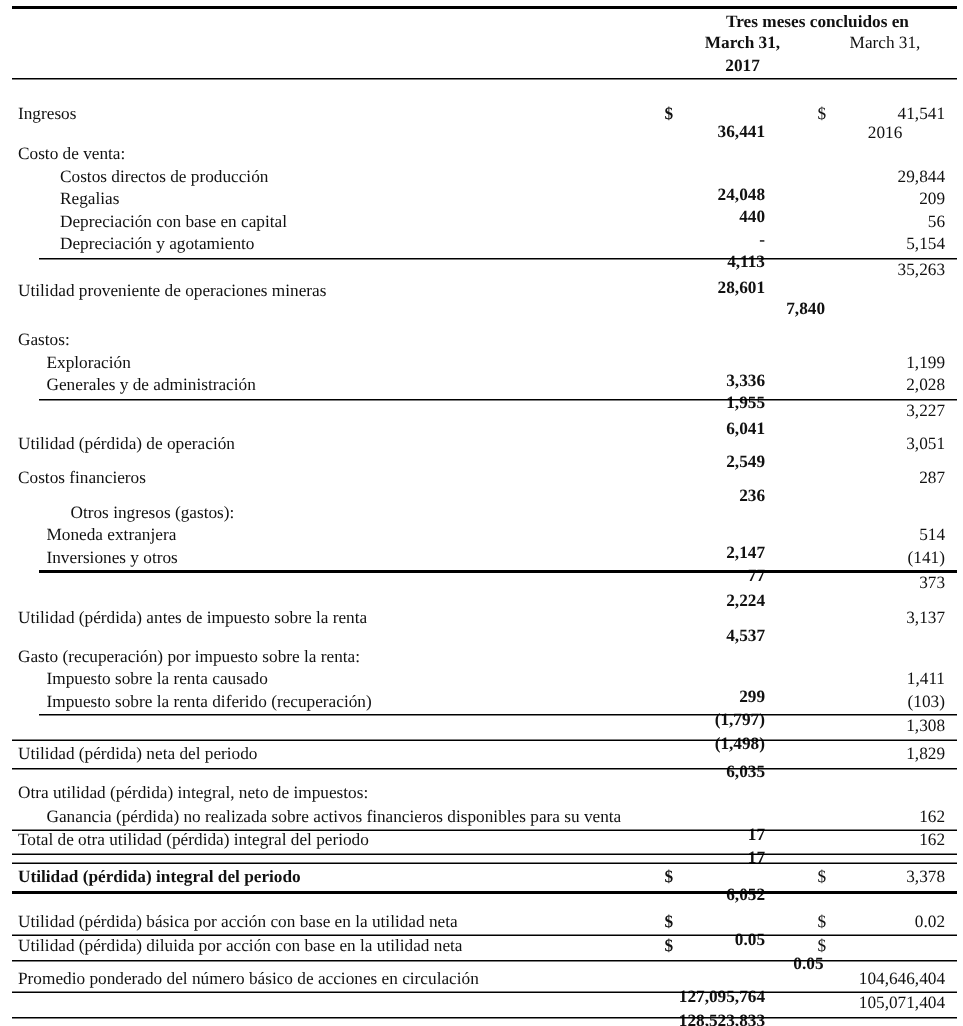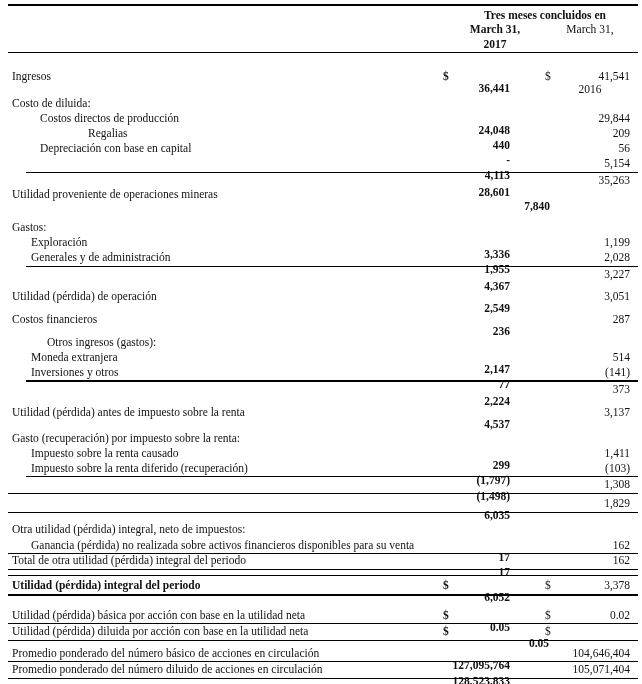--- a/index.html
+++ b/index.html
@@ -30,38 +30,39 @@
 
 <div class="row" style="top:69px;">
   <span class="lbl" style="left:12px;">Ingresos</span>
   <span class="d17">$</span>
   <span class="v17">36,441</span>
   <span class="d16">$</span>
   <span class="v16">41,541</span>
 </div>
 
 <div class="row" style="top:96px;">
-  <span class="lbl" style="left:12px;">Costo de diluida:</span>
+  <span class="lbl" style="left:12px;">Costo de venta:</span>
 </div>
 <div class="row" style="top:111px;">
   <span class="lbl" style="left:40px;">Costos directos de producción</span>
   <span class="v17">24,048</span>
   <span class="v16">29,844</span>
 </div>
 <div class="row" style="top:126px;">
-  <span class="lbl" style="left:40px;margin-left:48px;">Regalias</span>
+  <span class="lbl" style="left:40px;">Regalias</span>
   <span class="v17">440</span>
   <span class="v16">209</span>
 </div>
 <div class="row" style="top:141px;">
   <span class="lbl" style="left:40px;">Depreciación con base en capital</span>
   <span class="v17">-</span>
   <span class="v16">56</span>
 </div>
 <div class="row" style="top:156px;">
+  <span class="lbl" style="left:40px;">Depreciación y agotamiento</span>
   <span class="v17">4,113</span>
   <span class="v16">5,154</span>
 </div>
 <div class="hline" style="left:26px; width:612px; top:172px;"></div>
 <div class="row" style="top:173px;">
   <span class="v17">28,601</span>
   <span class="v16">35,263</span>
 </div>
 
 <div class="row" style="top:187px;padding-left:40px;">
@@ -78,21 +79,21 @@
   <span class="v17">3,336</span>
   <span class="v16">1,199</span>
 </div>
 <div class="row" style="top:250px;">
   <span class="lbl" style="left:31px;">Generales y de administración</span>
   <span class="v17">1,955</span>
   <span class="v16">2,028</span>
 </div>
 <div class="hline" style="left:26px; width:612px; top:266px;"></div>
 <div class="row" style="top:267px;">
-  <span class="v17">4,367</span>
+  <span class="v17">6,041</span>
   <span class="v16">3,227</span>
 </div>
 
 <div class="row" style="top:289px;">
   <span class="lbl" style="left:12px;">Utilidad (pérdida) de operación</span>
   <span class="v17">2,549</span>
   <span class="v16">3,051</span>
 </div>
 <div class="row" style="top:312px;">
   <span class="lbl" style="left:12px;">Costos financieros</span>
@@ -139,20 +140,21 @@
   <span class="v16">(103)</span>
 </div>
 <div class="hline" style="left:26px; width:612px; top:476px;"></div>
 <div class="row" style="top:477px;">
   <span class="v17">(1,498)</span>
   <span class="v16">1,308</span>
 </div>
 
 <div class="hline" style="left:8px; width:630px; top:493px;"></div>
 <div class="row" style="top:496px;">
+  <span class="lbl" style="left:12px;">Utilidad (pérdida) neta del periodo</span>
   <span class="v17">6,035</span>
   <span class="v16">1,829</span>
 </div>
 <div class="hline" style="left:8px; width:630px; top:512px;"></div>
 
 <div class="row" style="top:522px;">
   <span class="lbl" style="left:12px;">Otra utilidad (pérdida) integral, neto de impuestos:</span>
 </div>
 <div class="row" style="top:538px;">
   <span class="lbl" style="left:31px;">Ganancia (pérdida) no realizada sobre activos financieros disponibles para su venta</span>
@@ -194,17 +196,16 @@
 </div>
 <div class="hline" style="left:8px; width:630px; top:640px;"></div>
 
 <div class="row" style="top:646px;">
   <span class="lbl" style="left:12px;">Promedio ponderado del número básico de acciones en circulación</span>
   <span class="v17">127,095,764</span>
   <span class="v16">104,646,404</span>
 </div>
 <div class="hline" style="left:8px; width:630px; top:661px;"></div>
 <div class="row" style="top:662px;">
-  <span class="lbl" style="left:12px;">Promedio ponderado del número diluido de acciones en circulación</span>
   <span class="v17">128,523,833</span>
   <span class="v16">105,071,404</span>
 </div>
 <div class="hline" style="left:8px; width:630px; top:678px;"></div>
 
 </body></html>

